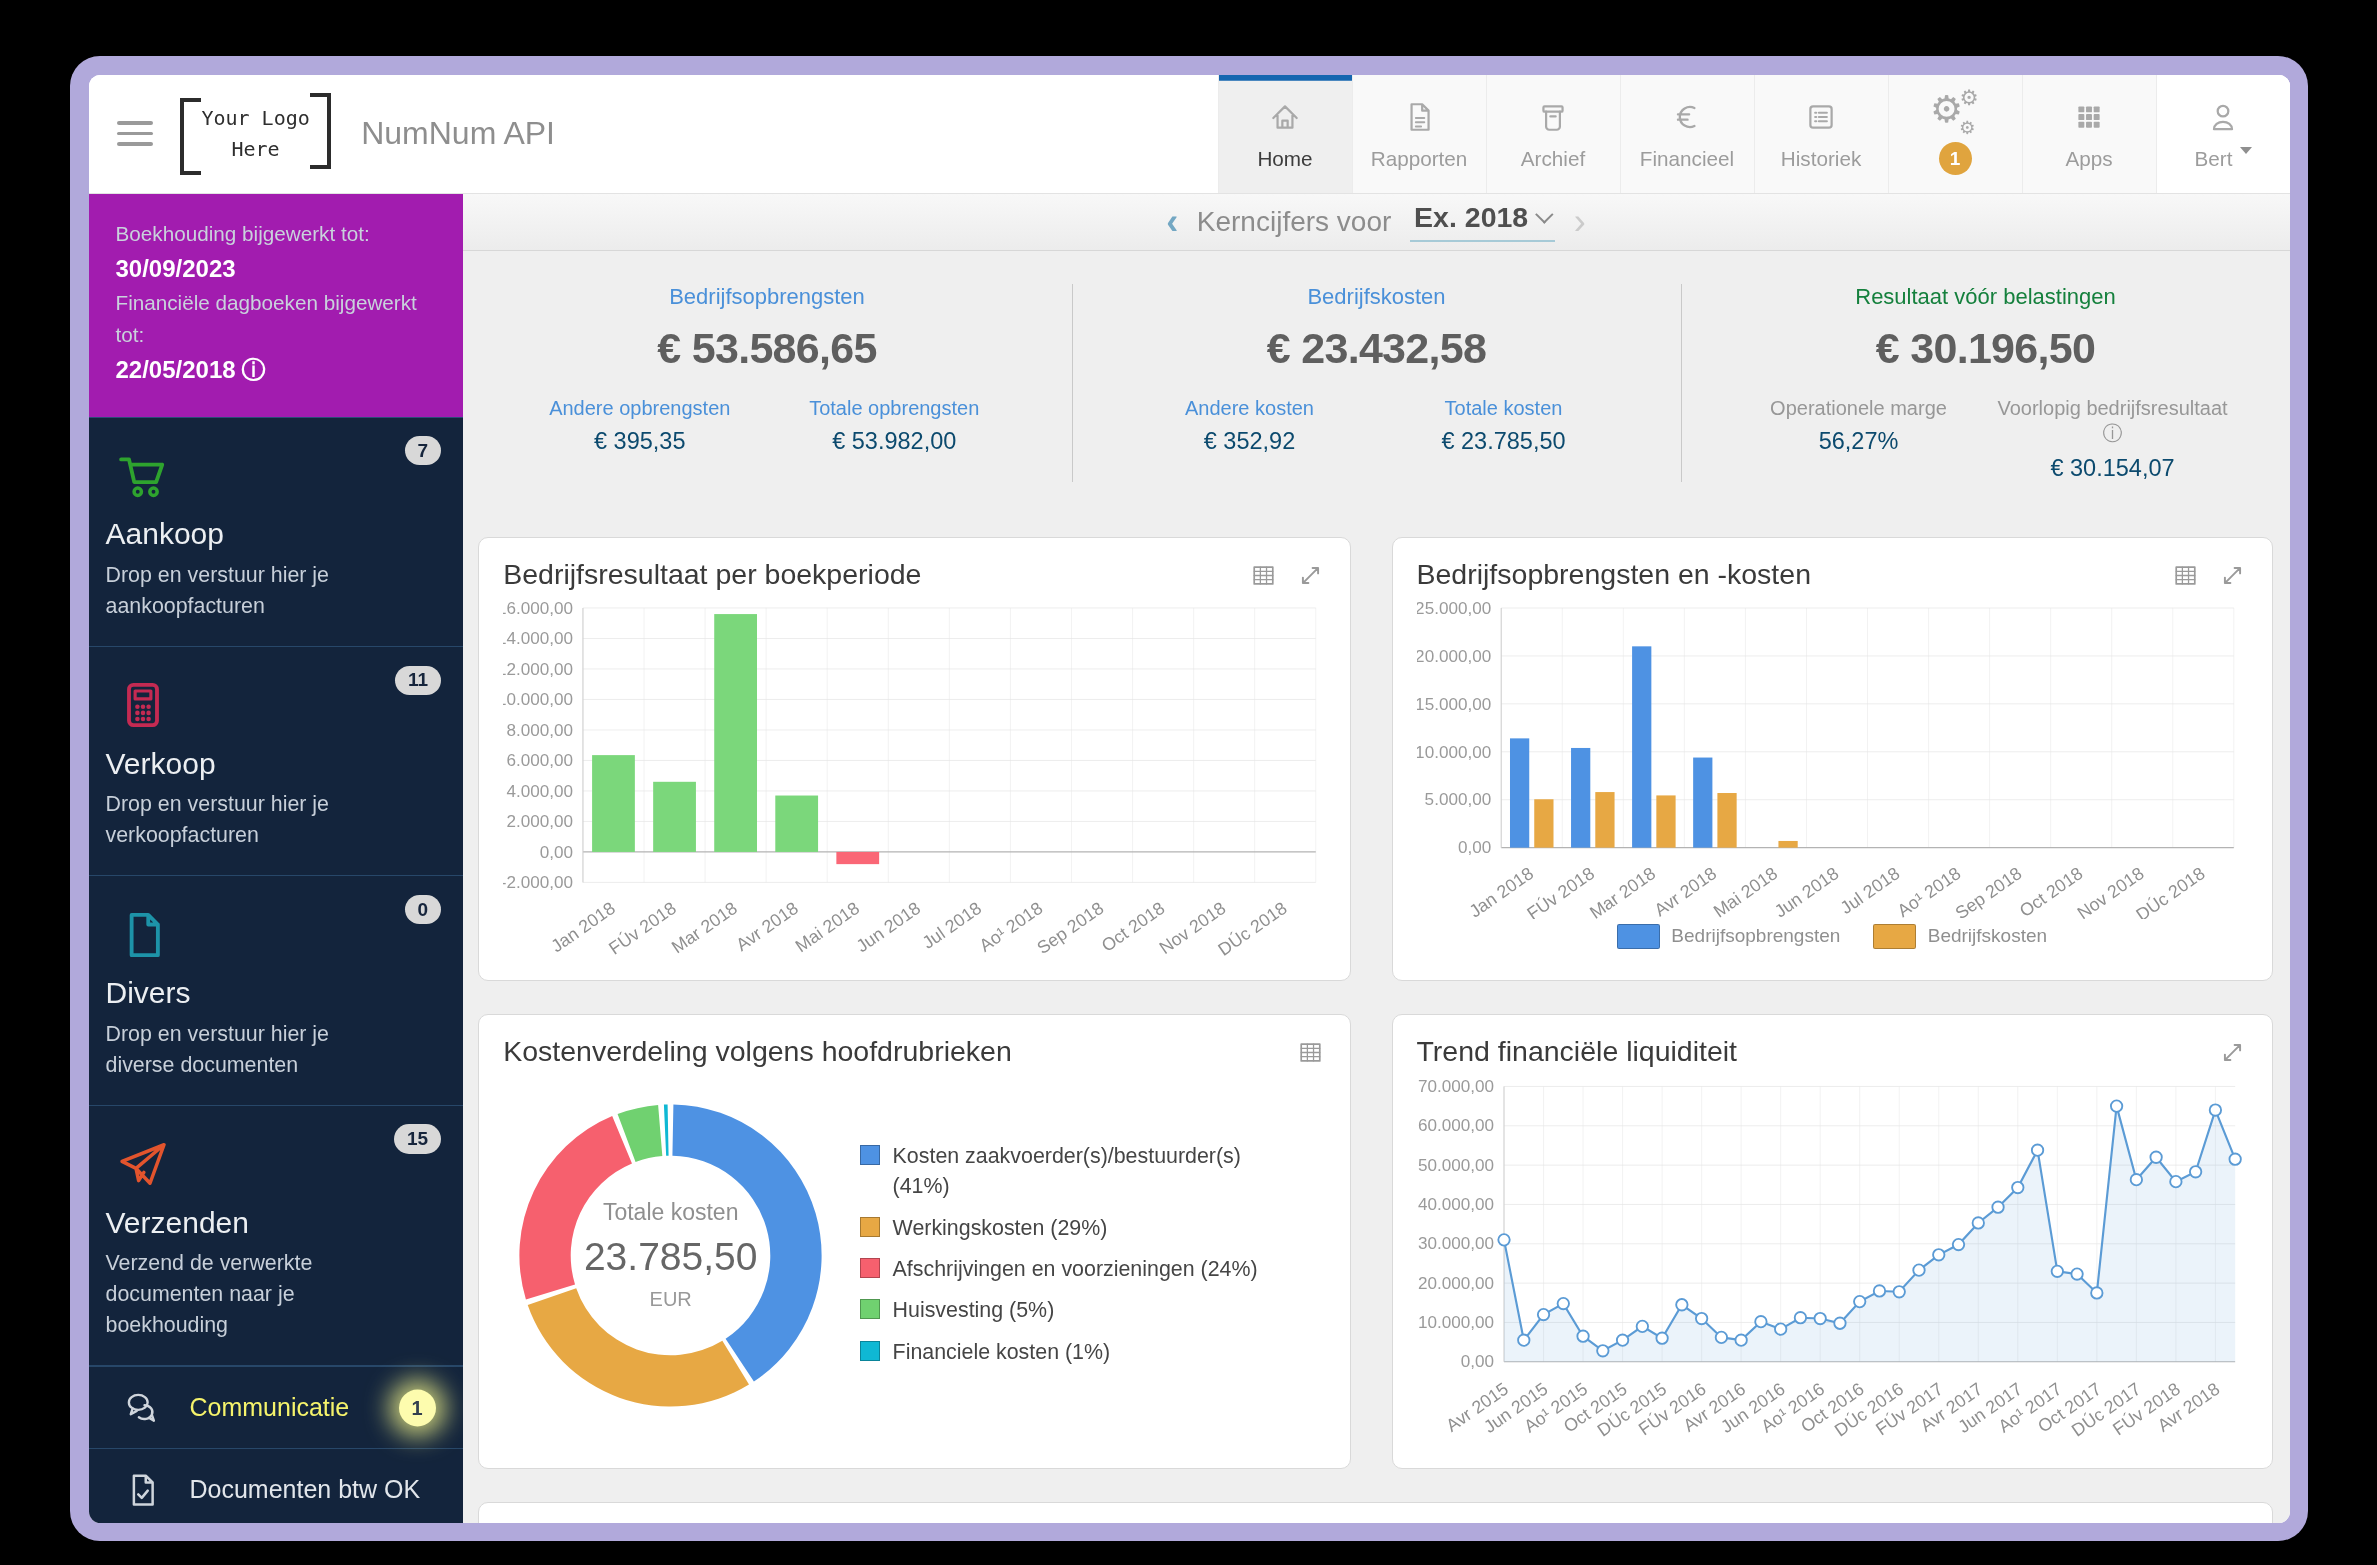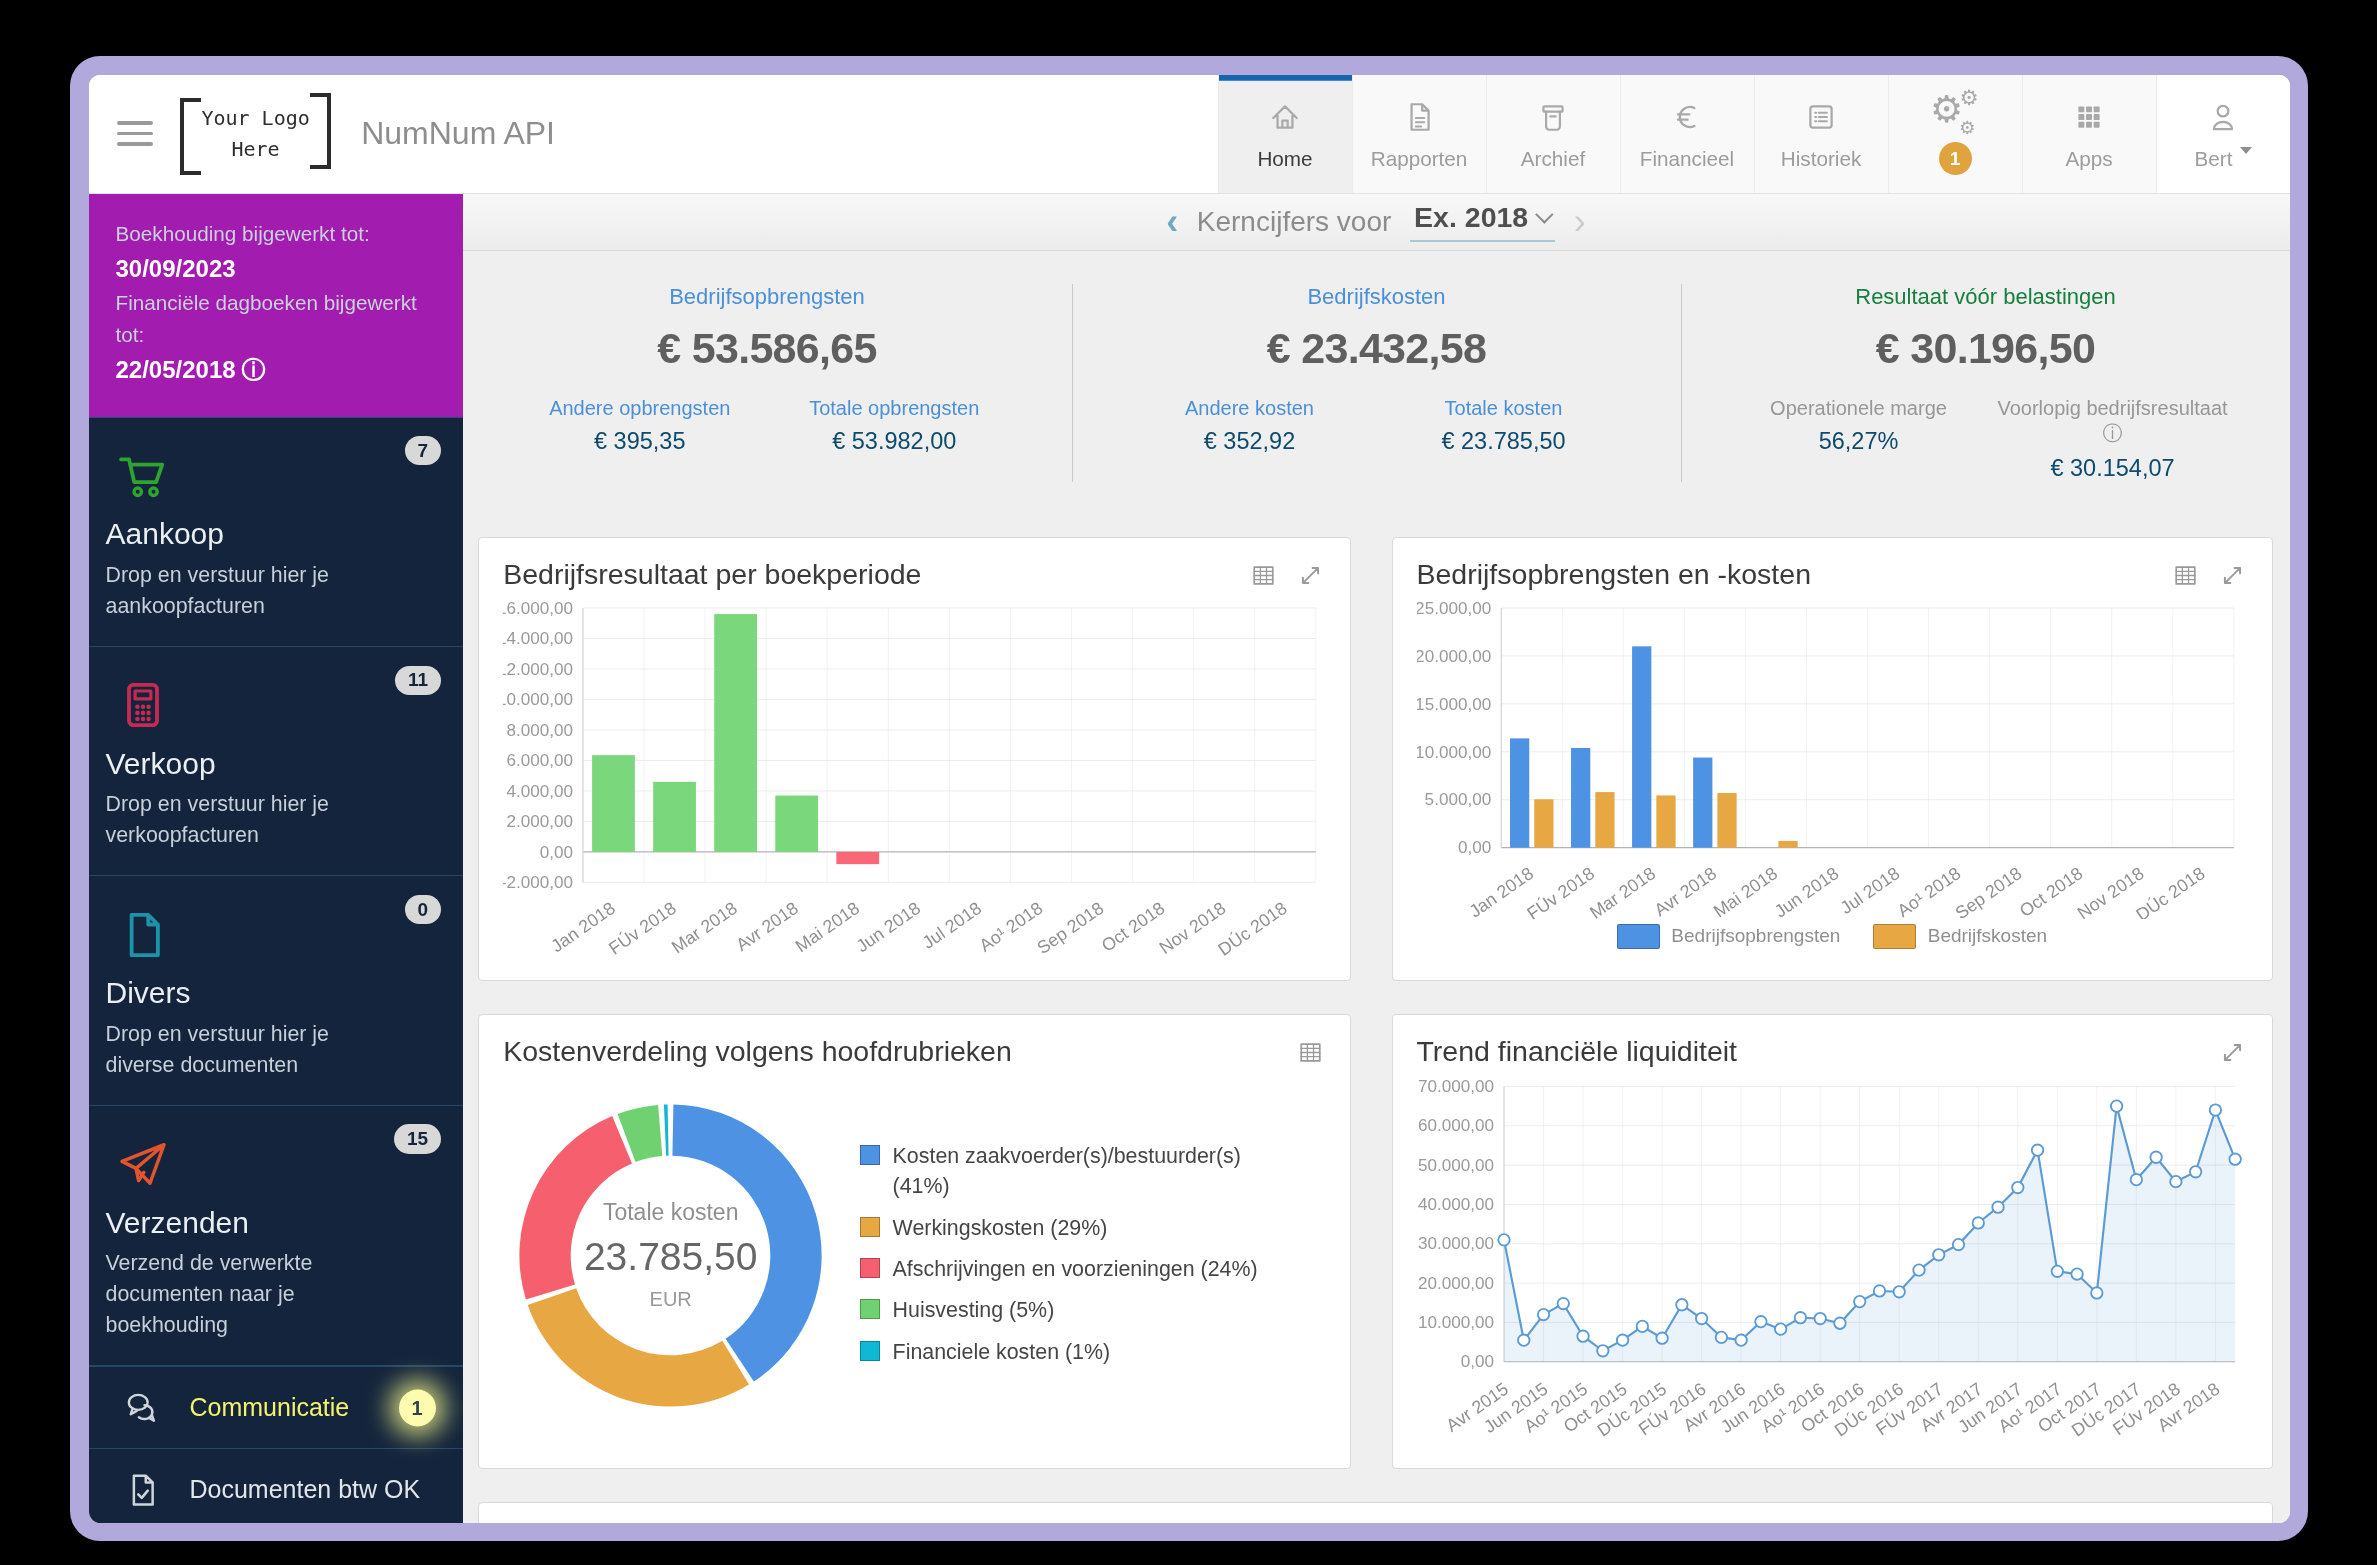--- a/index.html
+++ b/index.html
@@ -86,21 +86,21 @@
   .kpi-title{font-size:22px;margin-bottom:14.3px;}
   .kpi-title.blue{color:#4a90d9;}  .kpi-title.gray{color:#15803d;}
   .kpi-value{font-size:43px;font-weight:bold;color:#5f5f5f;letter-spacing:-0.7px;margin-bottom:24px;}
   .kpi-subs{display:flex;}
   .kpi-sub{flex:1;}
   .kpi-sub-label{font-size:20px;}
   .kpi-sub-label.blue{color:#4a90d9;} .kpi-sub-label.gray{color:#979797;}
   .kpi-sub-value{font-size:23.5px;color:#0c4a6e;margin-top:8.6px;}
   .charts{flex:1;padding:28.5px 17px 0 15.7px;display:grid;grid-template-columns:1fr 1fr;
           gap:33px 41px;overflow:hidden;align-content:start;}
-  .panel{background:#fff;border:0.7px solid #d9d9d9;border-radius:4px;padding:20px 24px;position:relative;}
+  .panel{background:#fff;border:0.7px solid #d9d9d9;border-radius:10px;padding:20px 24px;position:relative;}
   .panel-title{font-size:28.5px;color:#3a3a3a;}
   .panel-tools{position:absolute;top:24px;right:26px;display:flex;gap:20px;color:#9a9a9a;}
   .panel-tools .tool{width:27px;height:27px;cursor:pointer;}
   .panel-tools svg{width:27px;height:27px;}
   .panel-body{margin-top:7.1px;}
   .legend-row{display:flex;justify-content:center;gap:33px;margin-top:2.9px;}
   .legend-item{display:flex;align-items:center;gap:11.4px;font-size:19px;color:#8f8f8f;cursor:pointer;}
   .legend-swatch{width:41px;height:23px;border-radius:2.1px;border:0.7px solid rgba(0,0,0,.25);}
   .donut-wrap{display:flex;align-items:center;gap:21.4px;height:360px;}
   .donut-box{position:relative;width:335px;height:335px;flex:0 0 335px;}

